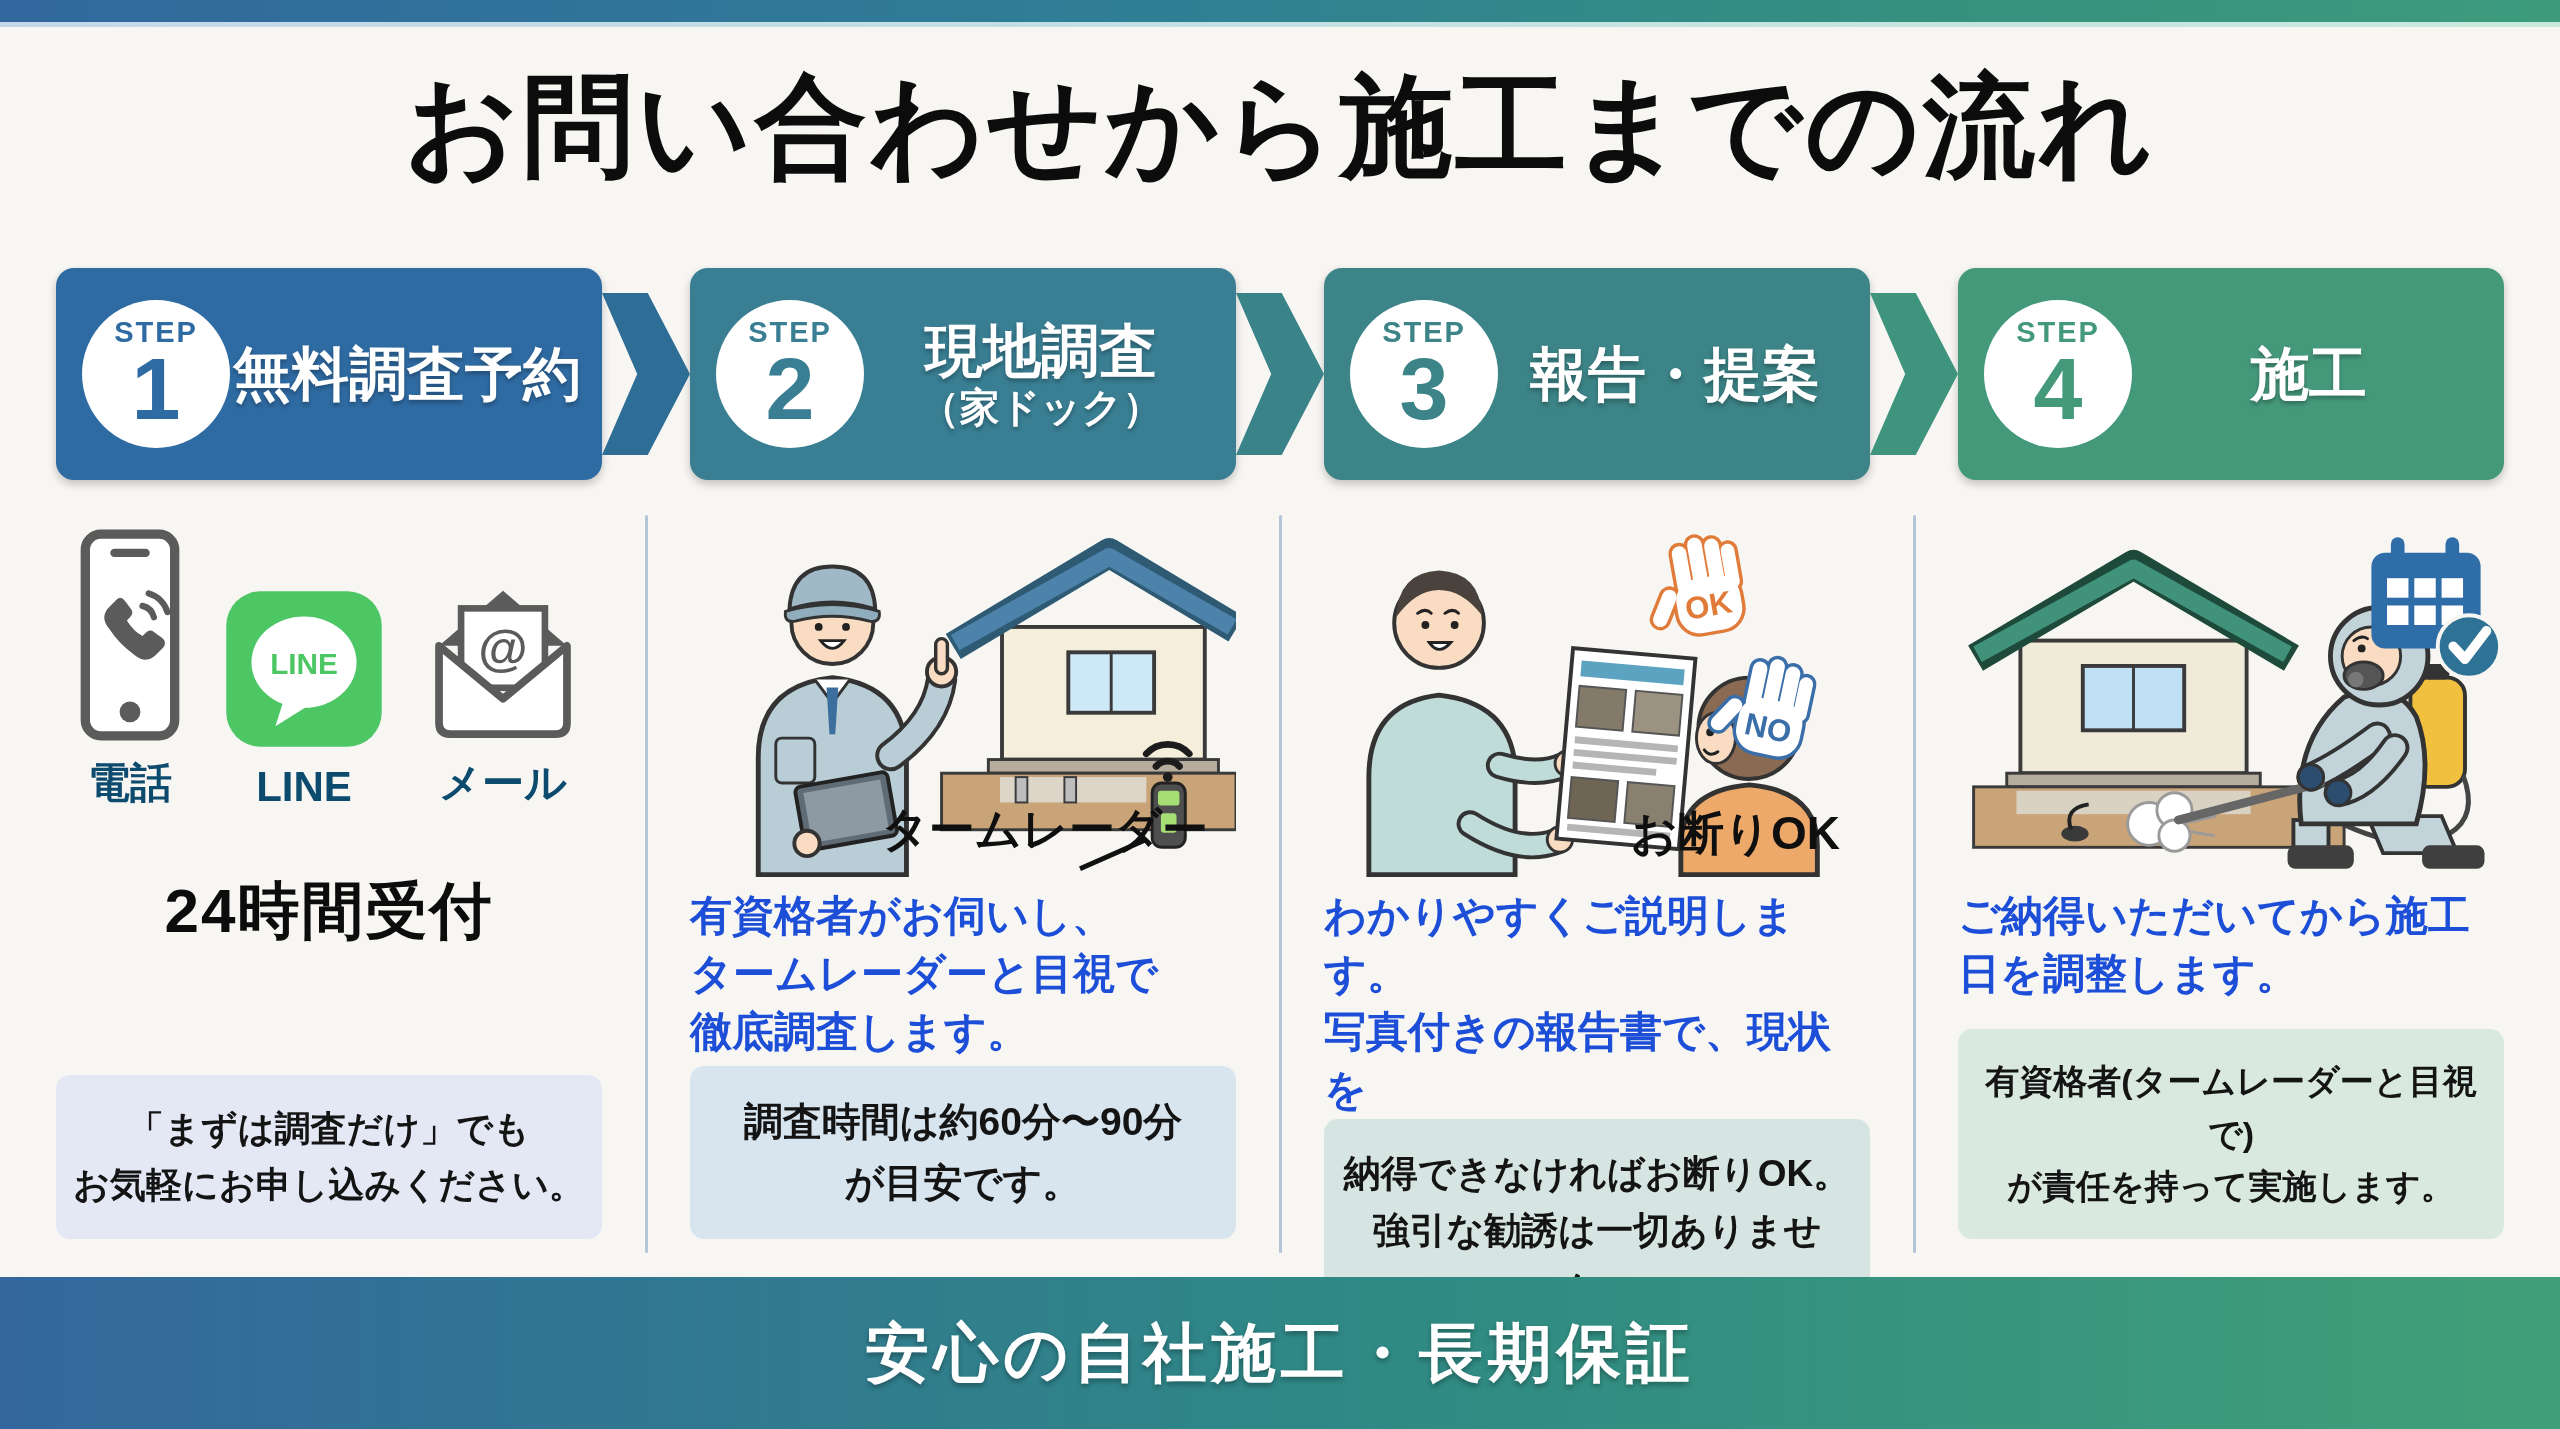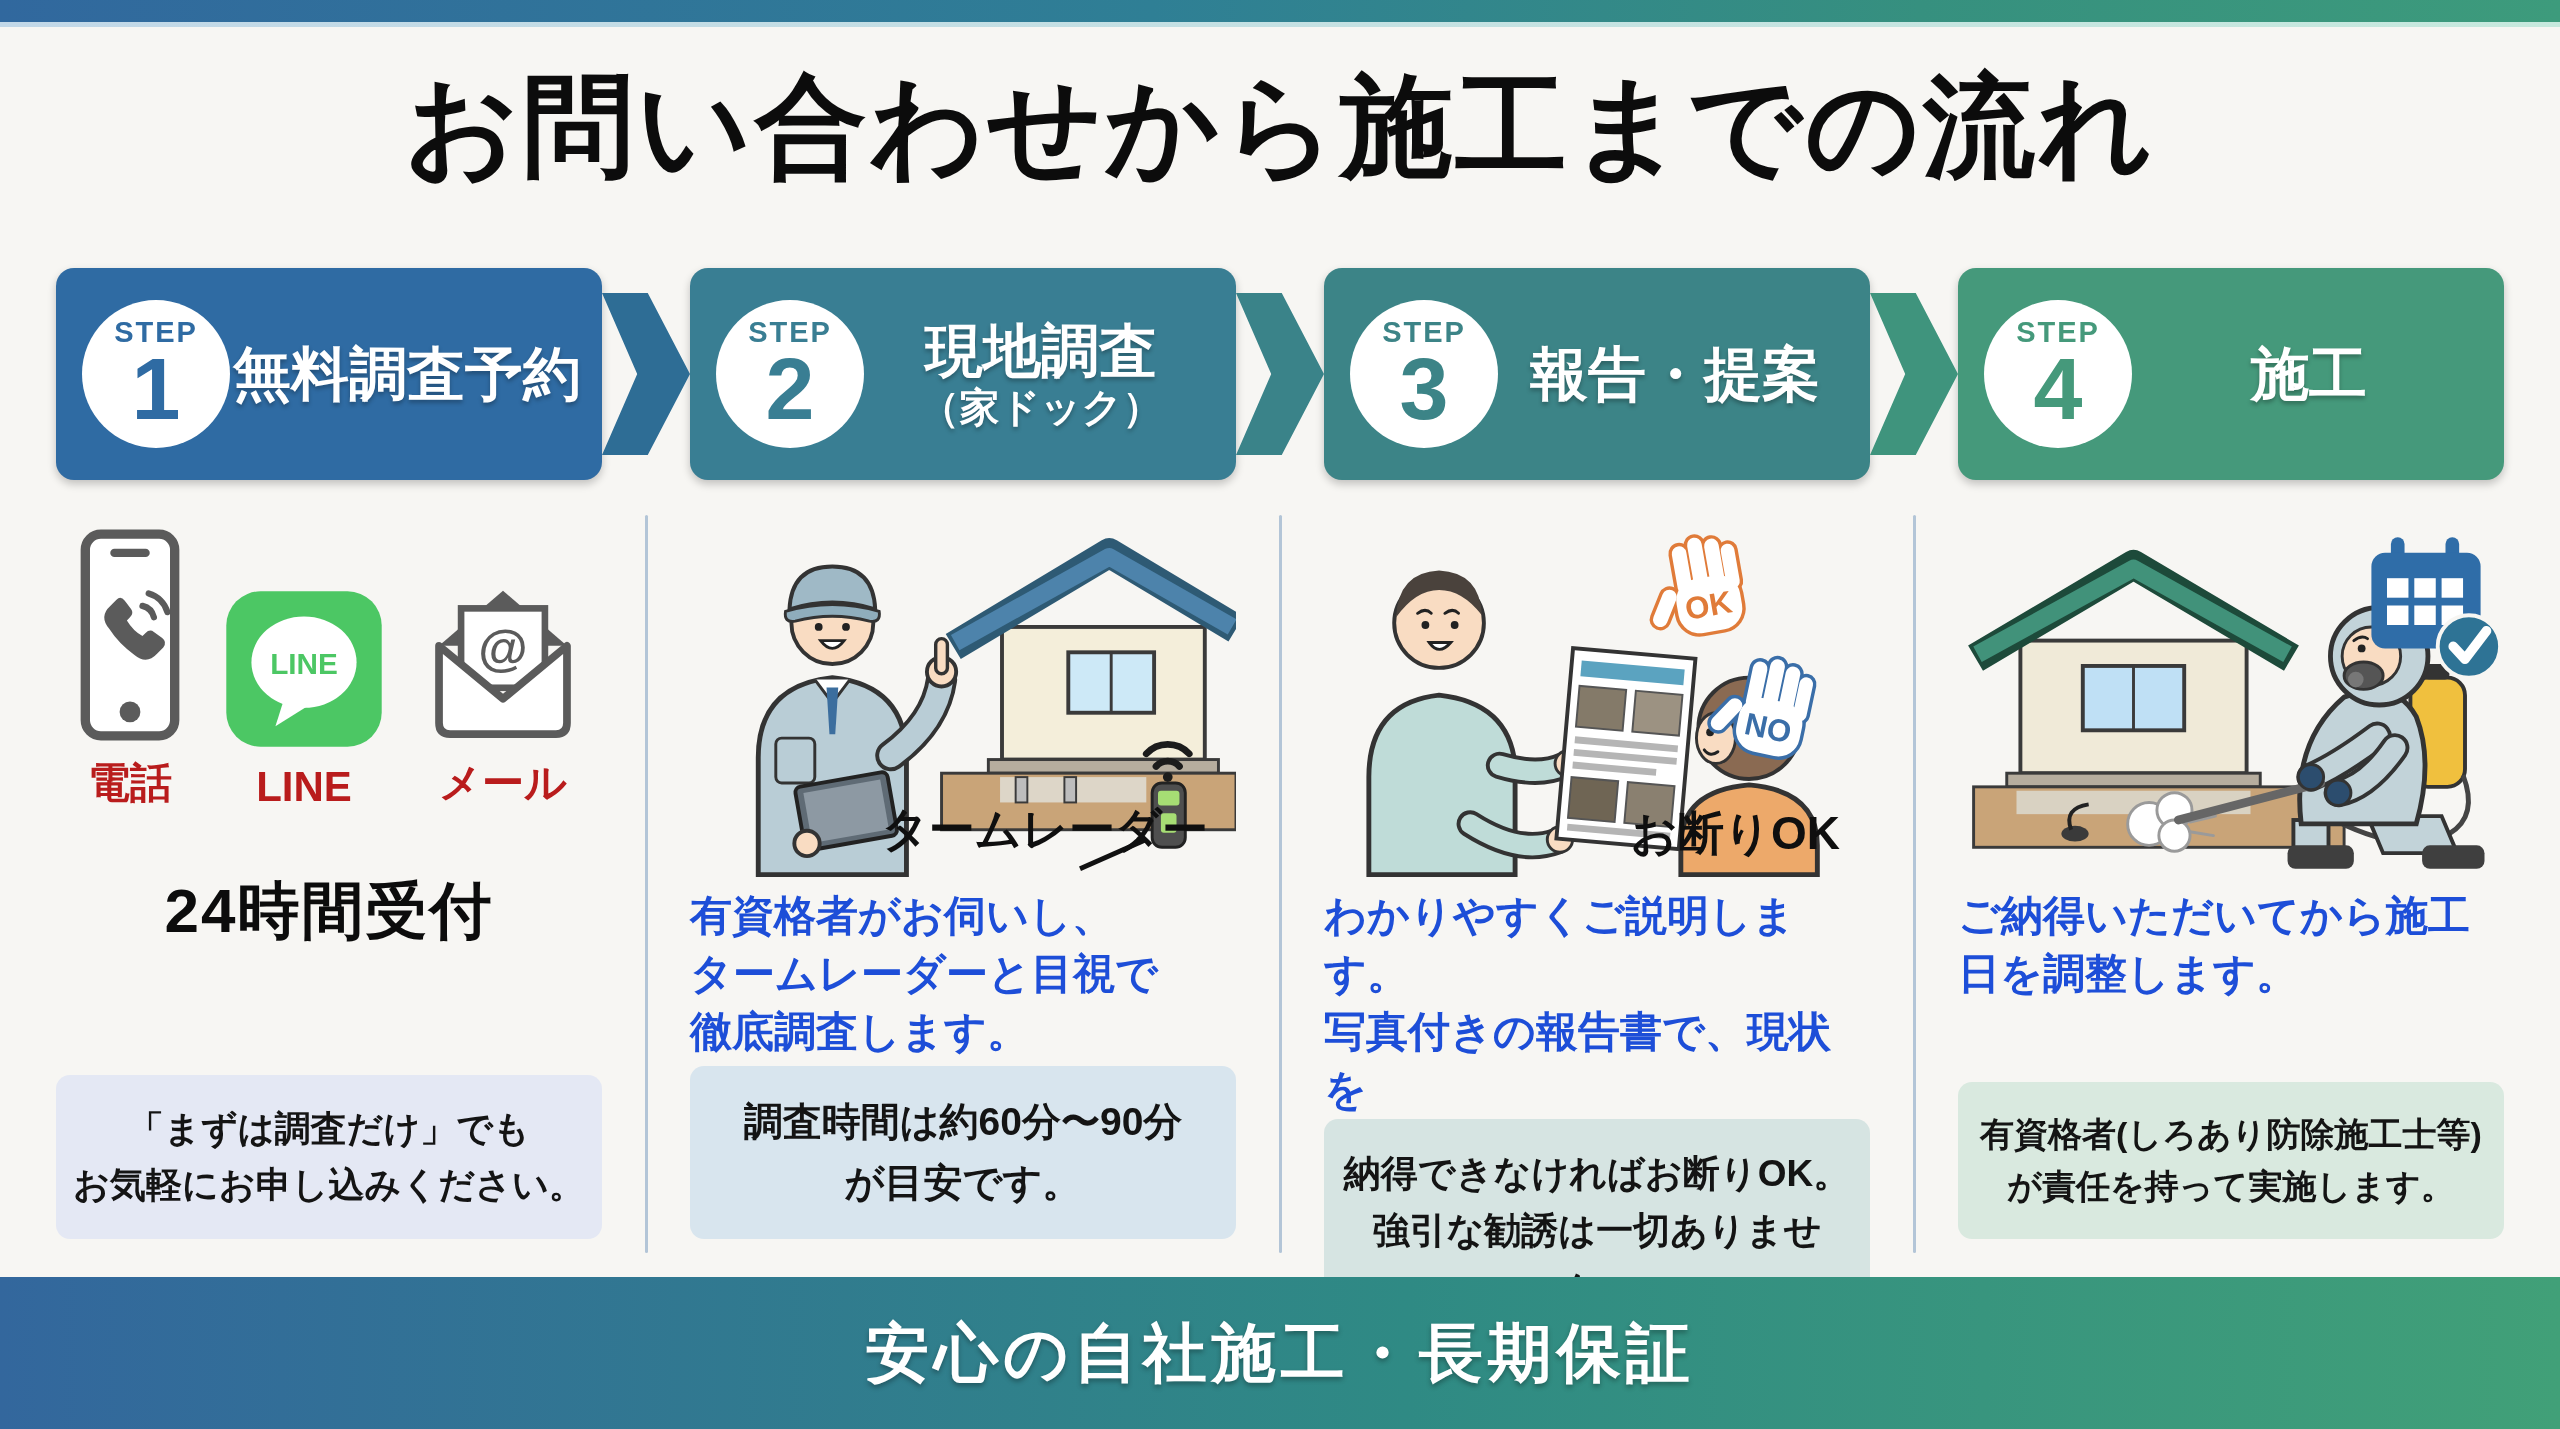--- a/index.html
+++ b/index.html
@@ -34,21 +34,21 @@
   
   .content{position:absolute;top:505px;left:56px;width:2448px;height:750px;
     display:flex;gap:88px;}
   .col{flex:1;display:flex;flex-direction:column;align-items:center;
     box-sizing:border-box;padding-bottom:16px;}
   .divider{position:absolute;top:515px;width:3px;height:738px;background:#b3c5d7;border-radius:2px;}
   .d1{left:645px;} .d2{left:1279px;} .d3{left:1913px;}
   
   .contact-row{display:flex;gap:44px;align-items:flex-end;margin-top:76px;height:230px;}
   .contact{display:flex;flex-direction:column;align-items:center;}
-  .contact-label{font-size:42px;font-weight:800;margin-top:14px;color:#b91c1c;}
+  .contact-label{font-size:42px;font-weight:800;margin-top:14px;color:#0c4a6e;}
   .headline24{margin-top:58px;font-size:62px;font-weight:900;color:#0c0c0c;letter-spacing:2px;}
   
   .illus{position:relative;width:100%;height:352px;margin-top:22px;flex-shrink:0;}
   .illus svg{display:block;width:100%;height:100%;}
   .desc{width:100%;margin-top:8px;font-size:42px;font-weight:800;line-height:1.38;
     color:#1d4ed8;text-align:left;}
   .note-box{margin-top:auto;width:100%;box-sizing:border-box;border-radius:14px;
     padding:26px 12px;text-align:center;font-weight:800;line-height:1.55;color:#141414;}
   .note-f36{font-size:36px;} .note-f39{font-size:39px;} .note-f37{font-size:37px;} .note-f34{font-size:34px;}
   .device-label{position:absolute;right:28px;bottom:18px;font-size:46px;font-weight:800;color:#0f0f0f;}
@@ -373,21 +373,21 @@
             <circle cx="524" cy="118" r="32" fill="#2e7395" stroke="#f7f6f3" stroke-width="4"></circle>
             <path d="M508 118 L520 131 L542 102" stroke="#fff" stroke-width="10" fill="none" stroke-linecap="round" stroke-linejoin="round"></path>
           </g>
         </svg>
       </div>
       <div class="desc">
         <div>ご納得いただいてから施工</div>
         <div>日を調整します。</div>
       </div>
       <div class="note-box note-f34" style="background: rgb(217, 233, 223);">
-        <div>有資格者(しろあり防除施工士等)</div>
+        <div>有資格者(タームレーダーと目視で)</div>
         <div>が責任を持って実施します。</div>
       </div>
     </div>
   </div>
 
   <div class="divider d1"></div>
   <div class="divider d2"></div>
   <div class="divider d3"></div>
 
   <div class="footer">

